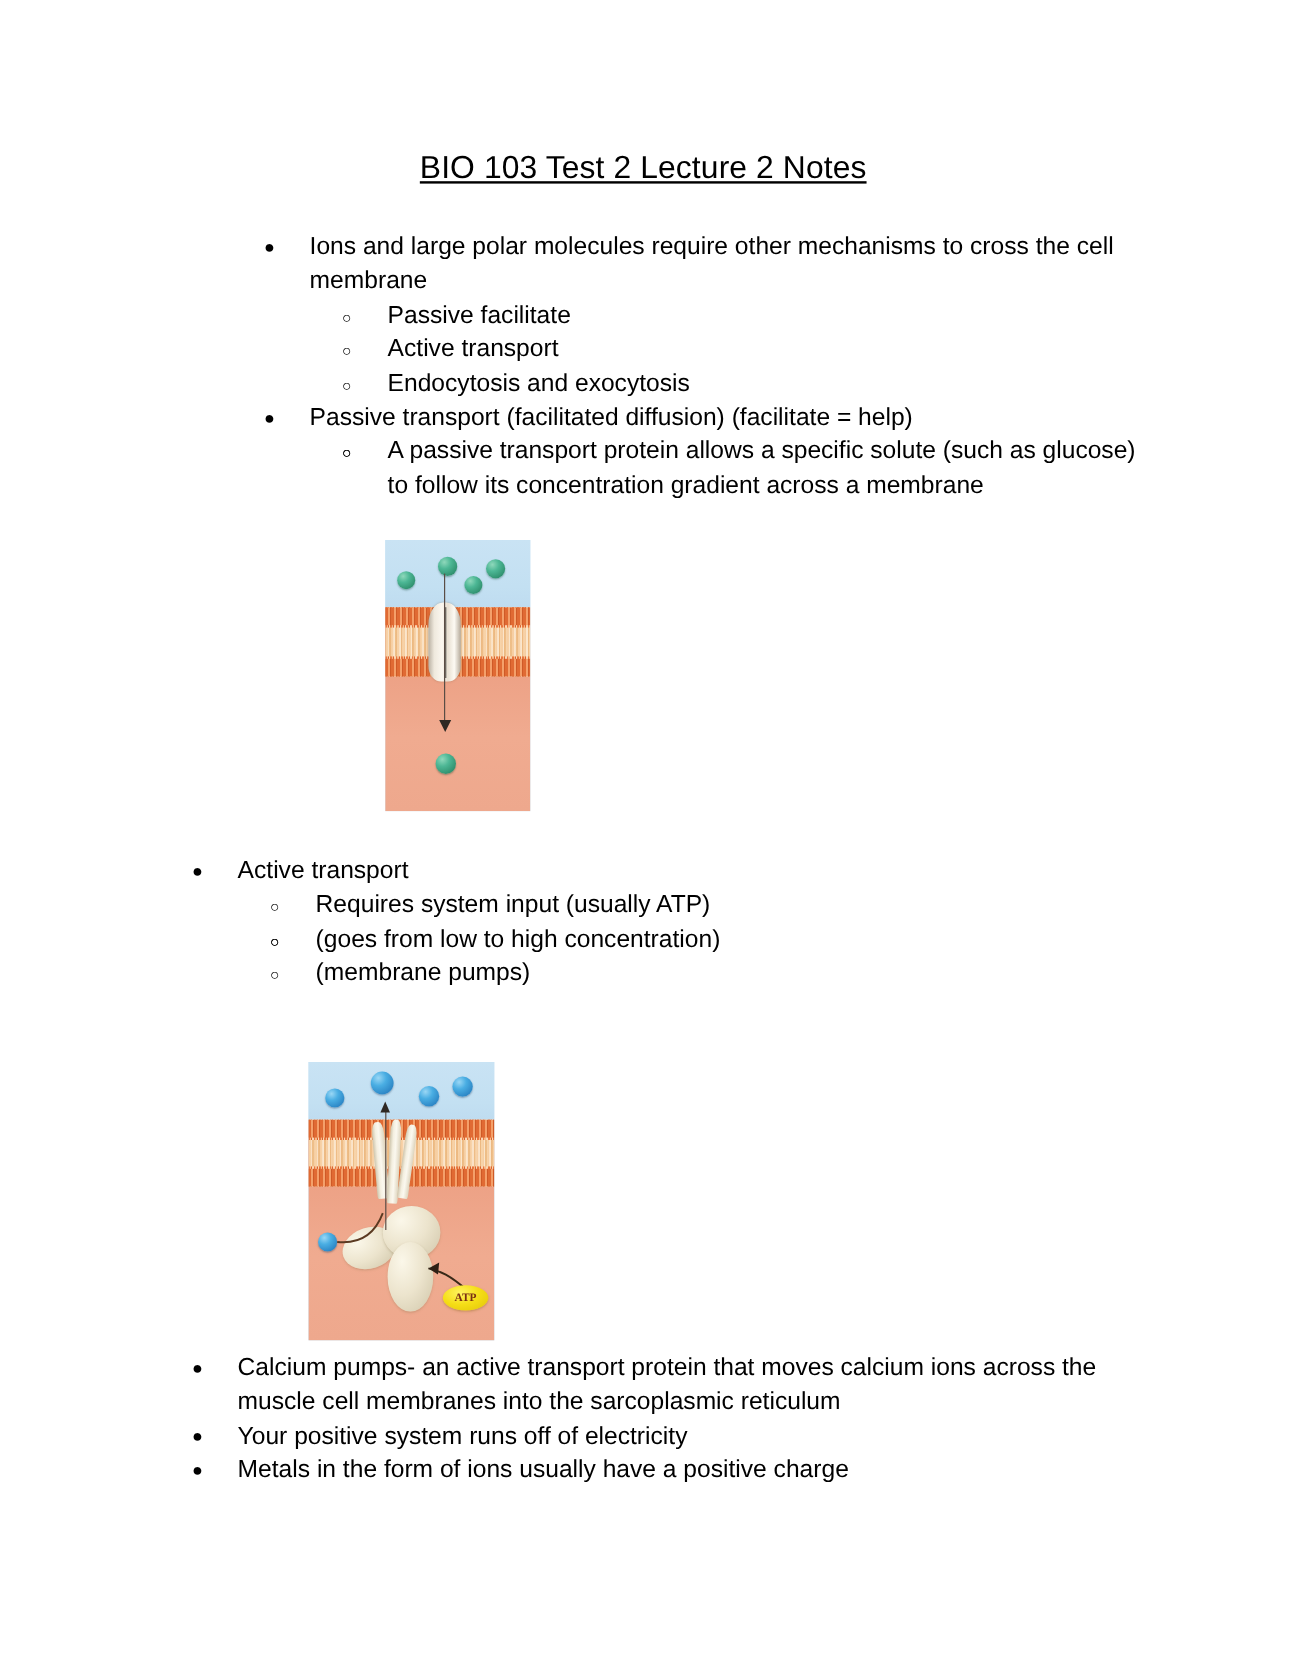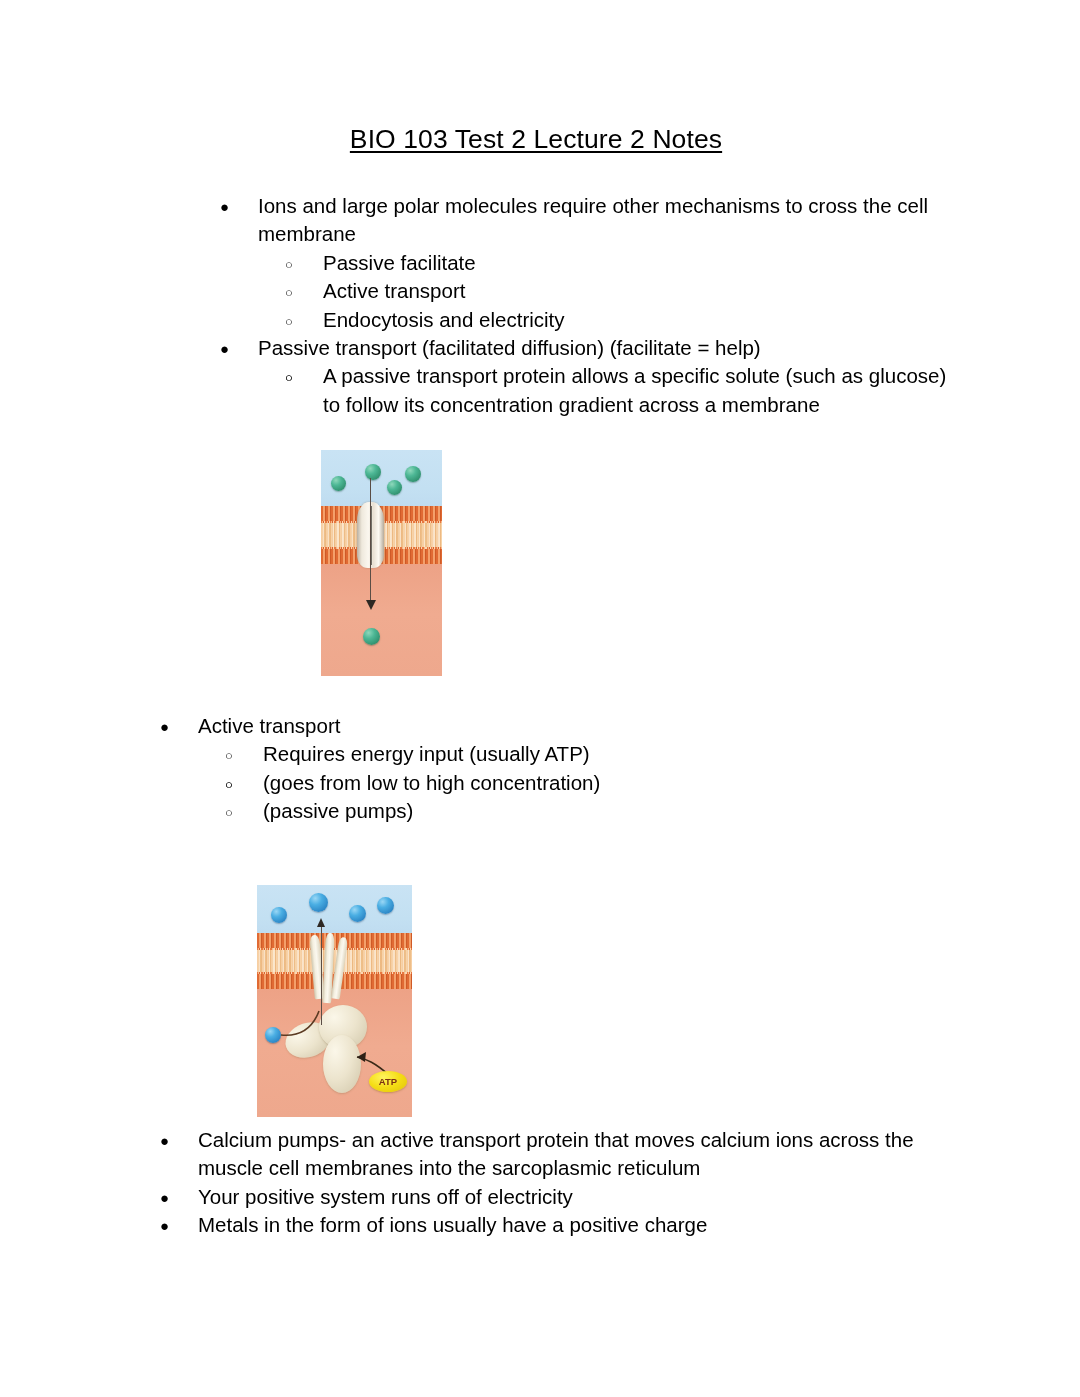--- a/index.html
+++ b/index.html
@@ -250,21 +250,21 @@
     pointer-events: none;
   }
 
   .atp-badge {
     position: absolute;
     background: radial-gradient(ellipse at 38% 30%, #fff45f 0%, #f5dd16 48%, #e0c408 100%);
     border-radius: 50%;
     display: flex;
     align-items: center;
     justify-content: center;
-    font-family: Liberation Sans, sans-serif;
+    font-family: Liberation Serif, serif;
     font-weight: bold;
     color: #7a2f12;
     box-shadow: 0 1px 2px rgba(120,90,0,.35);
   }
 </style>
 </head>
 <body>
 
 <div class="page">
 
@@ -284,21 +284,21 @@
       <span class="txt">Passive facilitate</span>
     </div>
 
     <div class="li lvl2">
       <span class="marker">○</span>
       <span class="txt">Active transport</span>
     </div>
 
     <div class="li lvl2">
       <span class="marker">○</span>
-      <span class="txt">Endocytosis and electricity</span>
+      <span class="txt">Endocytosis and exocytosis</span>
     </div>
 
     <div class="li lvl1">
       <span class="marker">●</span>
       <span class="txt">Passive transport (facilitated diffusion) (facilitate = help)</span>
     </div>
 
     <div class="li lvl2">
       <span class="marker">○</span>
     </div>
@@ -334,35 +334,35 @@
 
   <div class="blocklist" id="section-b">
 
     <div class="li lvl1">
       <span class="marker">●</span>
       <span class="txt">Active transport</span>
     </div>
 
     <div class="li lvl2">
       <span class="marker">○</span>
-      <span class="txt">Requires energy input (usually ATP)</span>
+      <span class="txt">Requires system input (usually ATP)</span>
     </div>
 
     <div class="li lvl2">
       <span class="marker">○</span>
     </div>
 
     <div class="li lvl2">
       <span class="marker">○</span>
       <span class="txt">(goes from low to high concentration)</span>
     </div>
 
     <div class="li lvl2">
       <span class="marker">○</span>
-      <span class="txt">(passive pumps)</span>
+      <span class="txt">(membrane pumps)</span>
     </div>
 
   </div>
 
   <div class="figure" id="fig-active">
     <div class="fig-extracell" style="height:48px;"></div>
     <div class="bilayer" style="top:48px; height:56px;">
       <div class="bilayer-mid"></div>
     </div>
     <div class="fig-cytosol" style="top:104px; height:128px;"></div>

